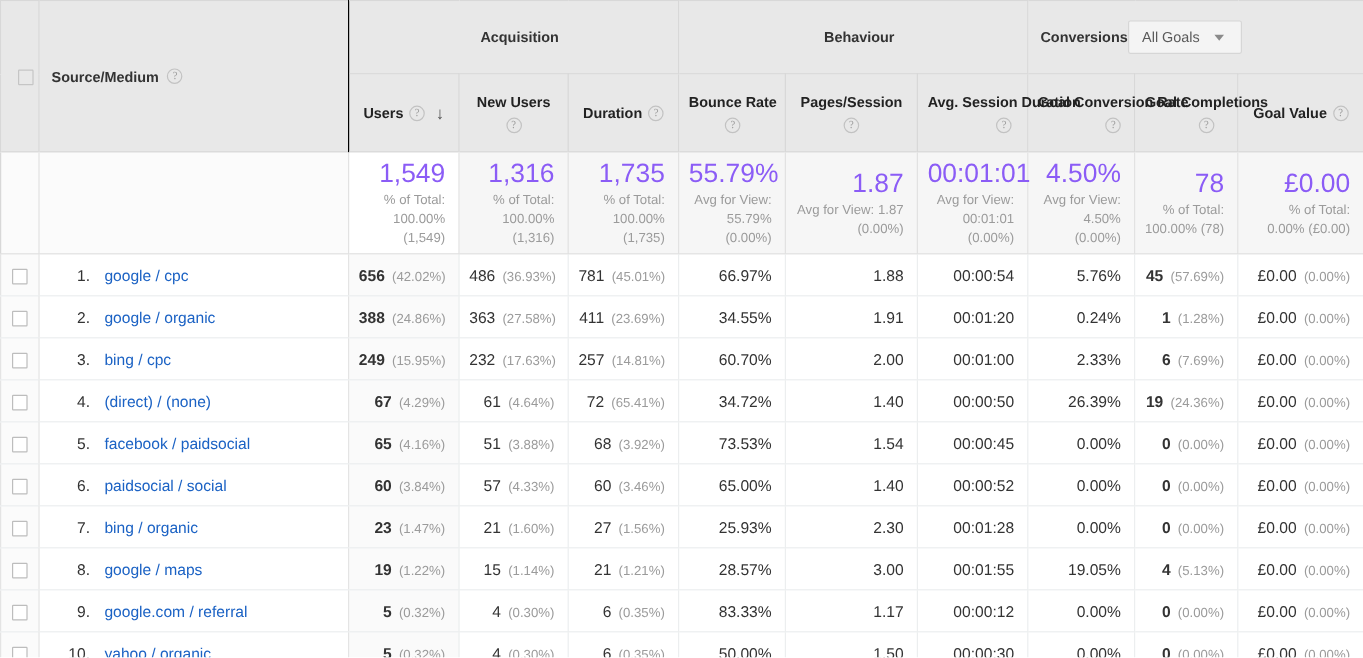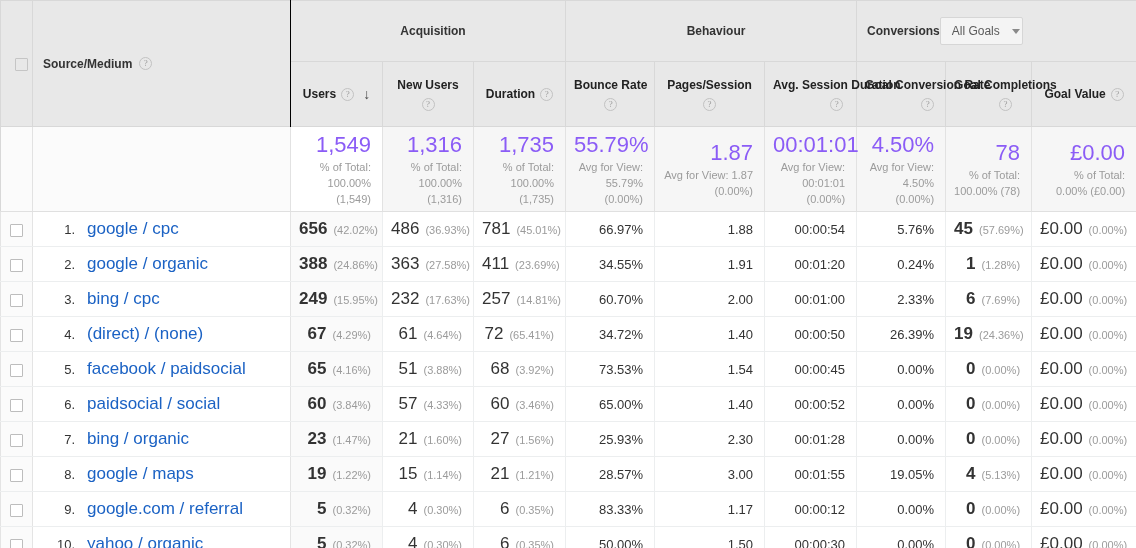--- a/index.html
+++ b/index.html
@@ -93,21 +93,21 @@
   
   .conv-head-inner {
     display: flex; align-items: center; 
     height: 100%;
   }
   .goal-select {
     display: inline-flex; align-items: center; gap: 12px;
     background: #f4f4f4;
     border: 1px solid #d6d6d6;
     border-radius: 2px;
-    padding: 5px 2px 5px 11px;
+    padding: 5px 14px 5px 11px;
     font-size: 12px;
     font-weight: normal;
     color: #5a5a5a;
     height: 28px;
     cursor: pointer;
   }
   .caret {
     width: 0; height: 0;
     border-left: 4.5px solid transparent;
     border-right: 4.5px solid transparent;
@@ -232,26 +232,26 @@
   .row-index {
     width: 40px;
     color: #333;
     font-size: 13px;
     text-align: right;
     padding-right: 12px;
     flex: 0 0 auto;
   }
   .dim-link {
     color: #1b62c4;
-    font-size: 17px;
+    font-size: 13px;
     text-decoration: none;
     cursor: pointer;
   }
 
-  .val-main { font-size: 17px; color: #333; }
+  .val-main { font-size: 13px; color: #333; }
   .val-main.bold { font-weight: bold; }
   .val-pct {
     font-size: 11px;
     color: #9b9b9b;
     margin-left: 6px;
   }
   .pair {
     display: inline-flex;
     align-items: baseline;
     justify-content: flex-end;

